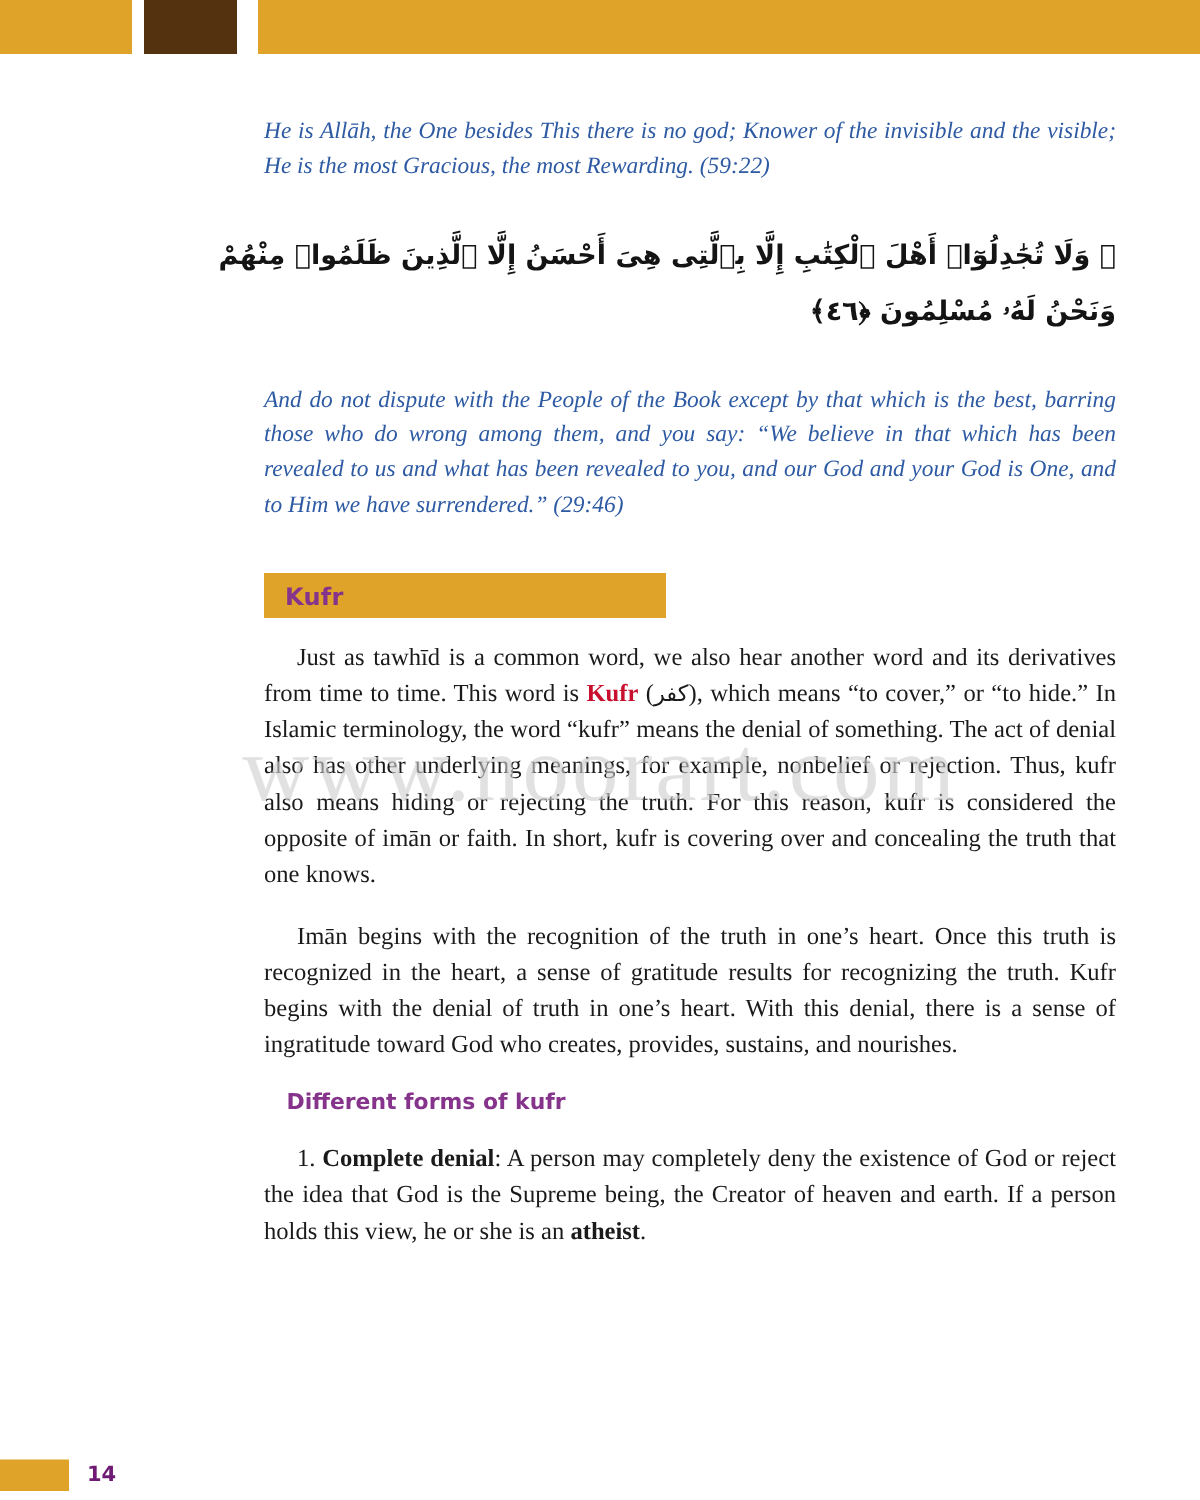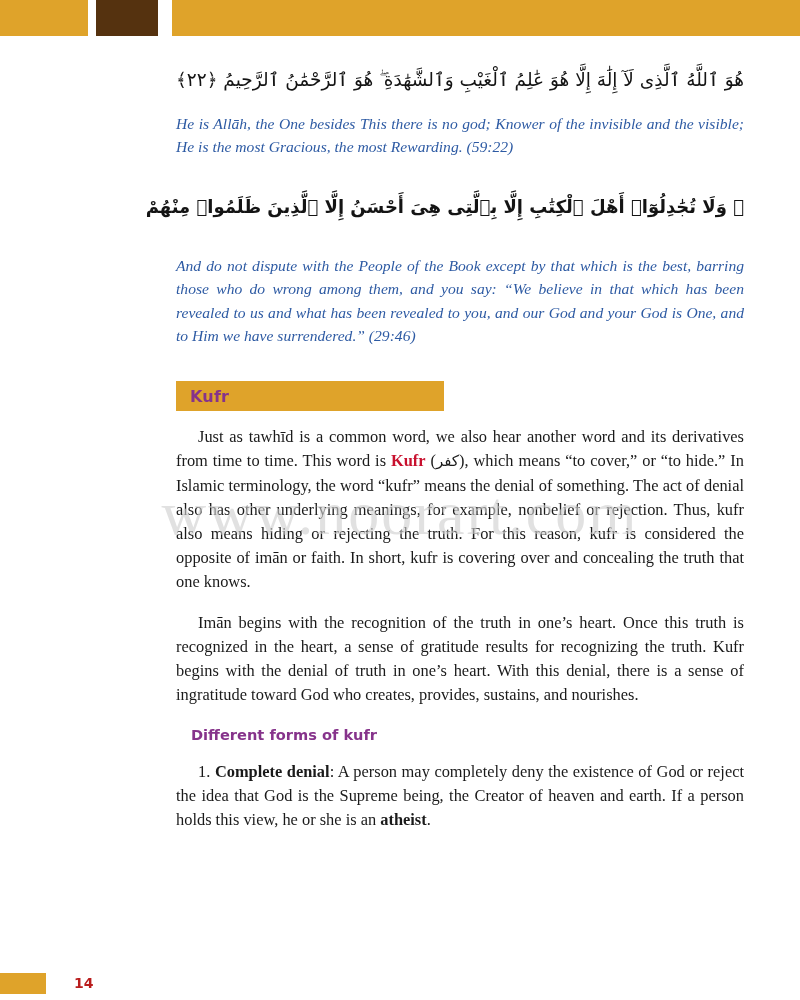--- a/index.html
+++ b/index.html
@@ -164,23 +164,22 @@
     height: 21px;
     background: #dfa32a;
   }
   .footer-pageno {
     position: absolute;
     left: 58px;
     top: 973px;
     font-family: "DejaVu Sans", sans-serif;
     font-weight: bold;
     font-size: 14px;
-    color: #b91c1c;
+    color: #701a75;
     line-height: 21px;
-    margin-left: 16px;
   }
 
   
   .watermark {
     position: absolute;
     left: 0;
     top: 478px;
     width: 800px;
     text-align: center;
     font-family: "Liberation Serif", serif;
@@ -198,27 +197,25 @@
 <div class="page">
 
   <div class="header-band">
     <div class="band-seg band-left"></div>
     <div class="band-seg band-brown"></div>
     <div class="band-seg band-right"></div>
   </div>
 
   <div class="content">
 
-    <div class="arabic arabic-single">
-      <span class="arabic-line c">هُوَ ٱللَّهُ ٱلَّذِى لَآ إِلَٰهَ إِلَّا هُوَ عَٰلِمُ ٱلْغَيْبِ وَٱلشَّهَٰدَةِ ۖ هُوَ ٱلرَّحْمَٰنُ ٱلرَّحِيمُ ﴿٢٢﴾</span>
-    </div>
     <p class="translation">He is Allāh, the One besides This there is no god; Knower of the invisible and the visible; He is the most Gracious, the most Rewarding. (59:22)</p>
 
     <div class="arabic arabic-block2">
       <span class="arabic-line r">۞ وَلَا تُجَٰدِلُوٓا۟ أَهْلَ ٱلْكِتَٰبِ إِلَّا بِٱلَّتِى هِىَ أَحْسَنُ إِلَّا ٱلَّذِينَ ظَلَمُوا۟ مِنْهُمْ</span>
+      <span class="arabic-line r">وَنَحْنُ لَهُۥ مُسْلِمُونَ ﴿٤٦﴾</span>
     </div>
     <p class="translation translation-2">And do not dispute with the People of the Book except by that which is the best, barring those who do wrong among them, and you say: “We believe in that which has been revealed to us and what has been revealed to you, and our God and your God is One, and to Him we have surrendered.” (29:46)</p>
 
     <div class="section-bar">
       <span class="section-bar-title">Kufr</span>
     </div>
 
     <p class="body-par first"><span>Just as tawhīd is a common word, we also hear another word and its derivatives from time to time. This word is </span><span class="kufr-red">Kufr</span><span> (</span><span class="ar-inline">كفر</span><span>), which means “to cover,” or “to hide.” In Islamic terminology, the word “kufr” means  the denial of something. The act of denial also has other underlying meanings, for example, nonbelief or rejection. Thus, kufr also means hiding or rejecting the truth. For this reason, kufr is considered the opposite of imān or faith. In short, kufr is covering over and concealing the truth that one knows.</span></p>
 
     <p class="body-par gap">Imān begins with the recognition of the truth in one’s heart. Once this truth is recognized in the heart, a sense of gratitude results for recognizing the truth. Kufr begins with the denial of truth in one’s heart. With this denial, there is a sense of ingratitude toward God who creates, provides, sustains, and nourishes.</p>

